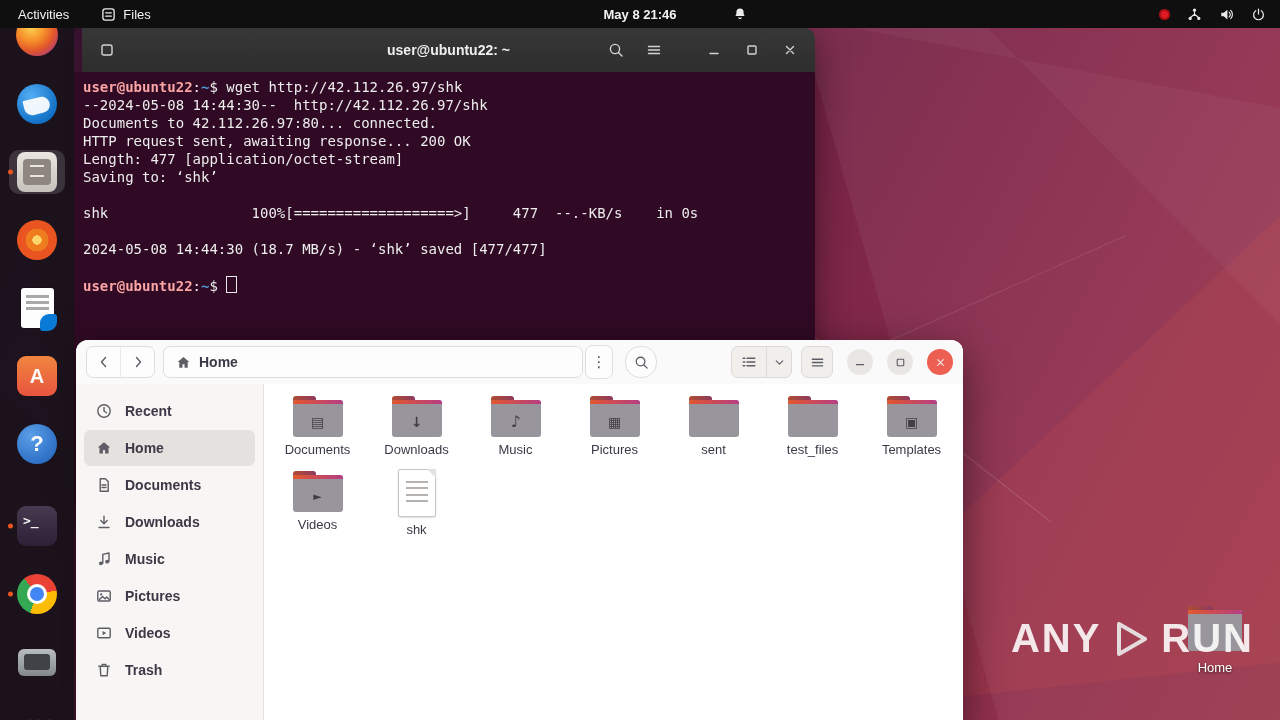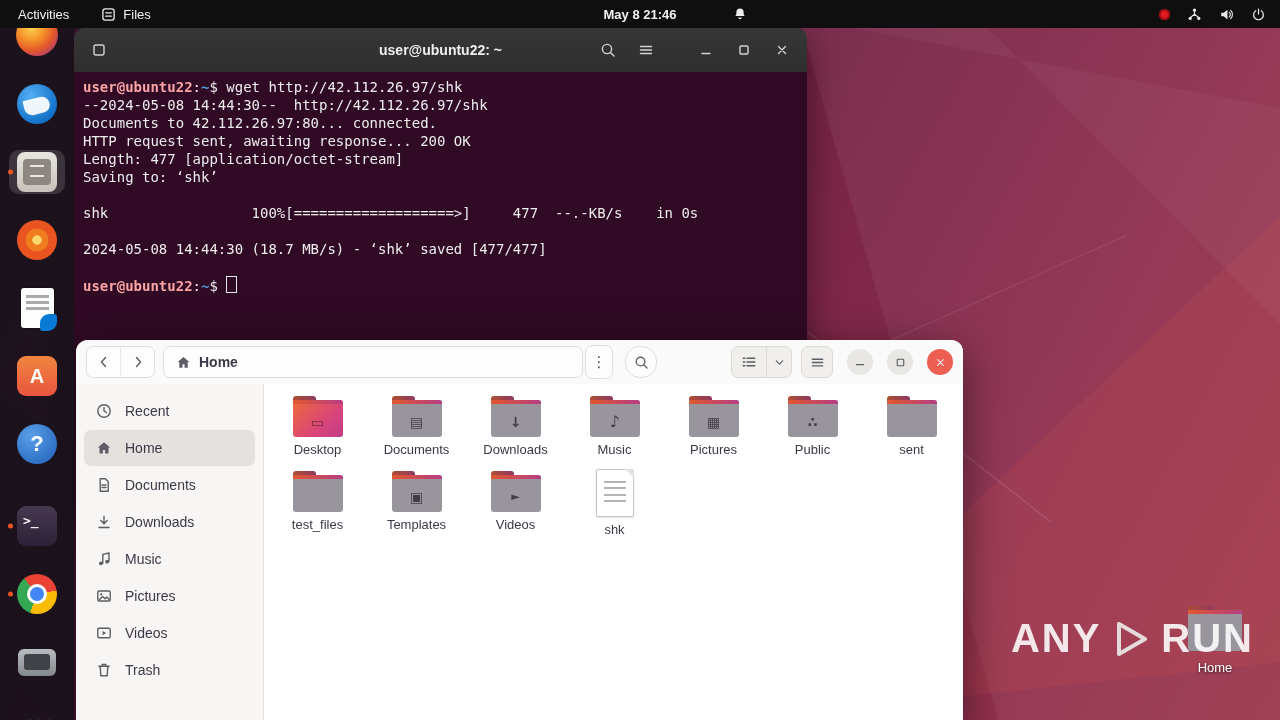--- a/index.html
+++ b/index.html
@@ -68,21 +68,21 @@
   .di-chrome::after{content:"";position:absolute;left:50%;top:50%;width:14px;height:14px;border-radius:50%;background:#4285f4;transform:translate(-50%,-50%);}
   .di-device{width:38px;height:27px;border-radius:6px;background:linear-gradient(180deg,#b9bdc1,#83888d);position:relative;}
   .di-device::after{content:"";position:absolute;inset:5px 6px 6px 6px;background:#3f4347;border-radius:3px;}
   .di-grid{width:27px;height:27px;background-image:radial-gradient(circle,#e3e3e3 2.5px,transparent 3px);
      background-size:9.5px 9.5px;background-position:1px 1px;}
   .dock-item.push{margin-top:14px;}
   .dock-item.bottom{margin-top:auto;margin-bottom:10px;}
 
   
   .term{position:absolute;left:74px;top:28px;width:733px;height:480px;border-radius:10px 10px 0 0;
-        box-shadow:0 10px 34px rgba(0,0,0,.45);z-index:10;overflow:hidden;}
+        box-shadow:0 10px 34px rgba(0,0,0,.45);z-index:10;overflow:hidden;padding-left:8px;}
   .term-hd{height:44px;background:linear-gradient(180deg,#373737,#2e2e2e);border-bottom:1px solid #1f1f1f;
         display:flex;align-items:center;padding:0 10px;position:relative;}
   .term-title{position:absolute;left:50%;transform:translateX(-50%);color:#efefef;font-size:14px;font-weight:700;}
   .tbtn{width:30px;height:30px;border-radius:6px;display:flex;align-items:center;justify-content:center;flex:none;}
   .term-hd .right{margin-left:auto;display:flex;align-items:center;gap:8px;}
   .term-hd .gap{width:14px;}
   .term-body{position:absolute;top:44px;left:0;right:0;bottom:0;background:#300a24;
      font-family:"DejaVu Sans Mono",monospace;font-size:14px;line-height:18px;color:#ededed;padding:6px 0 0 9px;}
   .t-line{height:18px;white-space:pre;}
   .t-green{color:#fca5a5;font-weight:700;}
@@ -109,21 +109,21 @@
   .seg{height:30px;display:flex;align-items:center;justify-content:center;}
   .seg.list{width:34px;} .seg.dd{width:24px;border-left:1px solid #dcd9d6;}
   .ham{margin-left:9px;width:30px;height:30px;border:1px solid #dcd9d6;border-radius:7px;background:#f1efec;
       display:flex;align-items:center;justify-content:center;}
   .wbtn{width:26px;height:26px;border-radius:50%;display:flex;align-items:center;justify-content:center;flex:none;}
   .wbtn.min,.wbtn.max{background:#e9e7e4;margin-left:14px;}
   .wbtn.close{background:#ed5e53;margin-left:14px;}
   .fw-body{position:absolute;top:44px;left:0;right:0;bottom:0;display:flex;}
   .sidebar{width:188px;background:#f7f6f5;border-right:1px solid #e3e0dd;padding-top:8px;box-sizing:border-box;flex:none;}
   .sb-item{height:36px;margin:1px 8px;border-radius:7px;display:flex;align-items:center;gap:13px;padding:0 12px;
-      font-size:14px;color:#3d3846;}
+      font-size:14px;color:#3d3846;font-weight:bold;}
   .sb-item.sel{background:#e4e1df;}
   .content{flex:1;background:#fff;padding:12px 0 0 4px;
       display:grid;grid-template-columns:repeat(7,99px);grid-auto-rows:75px;align-content:start;justify-items:center;}
   .grid-item{display:flex;flex-direction:column;align-items:center;width:95px;}
   .gi-label{margin-top:5px;font-size:13px;color:#3d3846;max-width:95px;text-align:center;}
 
   .folder{position:relative;width:50px;height:41px;flex:none;}
   .folder .tab{position:absolute;top:0;left:0;width:46%;height:9px;border-radius:3px 3px 0 0;
       background:linear-gradient(90deg,#b04c33,#8f3a5e);}
   .folder .body{position:absolute;top:4px;left:0;right:0;bottom:0;border-radius:3px;background:#98959c;
@@ -354,29 +354,20 @@
       </div>
       <div class="sb-item">
         <svg width="16" height="16" viewBox="0 0 16 16" class="ico">
             <path d="M2.8 4.2h10.4M6.2 4V2.4h3.6V4M4.2 4.4l.6 9.4h6.4l.6-9.4"></path>
           </svg>
         <span>Trash</span>
       </div>
     </div>
     <div class="content">
       <div class="grid-item">
-        <div class="folder desktop">
-            <div class="tab"></div>
-            <div class="body"></div>
-            <div class="band"></div>
-            <span class="emblem em-desktop"></span>
-          </div>
-        <span class="gi-label">Desktop</span>
-      </div>
-      <div class="grid-item">
         <div class="folder">
             <div class="tab"></div>
             <div class="body"></div>
             <div class="band"></div>
             <span class="emblem em-documents"></span>
           </div>
         <span class="gi-label">Documents</span>
       </div>
       <div class="grid-item">
         <div class="folder">
@@ -397,29 +388,20 @@
         <span class="gi-label">Music</span>
       </div>
       <div class="grid-item">
         <div class="folder">
             <div class="tab"></div>
             <div class="body"></div>
             <div class="band"></div>
             <span class="emblem em-pictures"></span>
           </div>
         <span class="gi-label">Pictures</span>
-      </div>
-      <div class="grid-item">
-        <div class="folder">
-            <div class="tab"></div>
-            <div class="body"></div>
-            <div class="band"></div>
-            <span class="emblem em-public"></span>
-          </div>
-        <span class="gi-label">Public</span>
       </div>
       <div class="grid-item">
         <div class="folder">
             <div class="tab"></div>
             <div class="body"></div>
             <div class="band"></div>
           </div>
         <span class="gi-label">sent</span>
       </div>
       <div class="grid-item">

